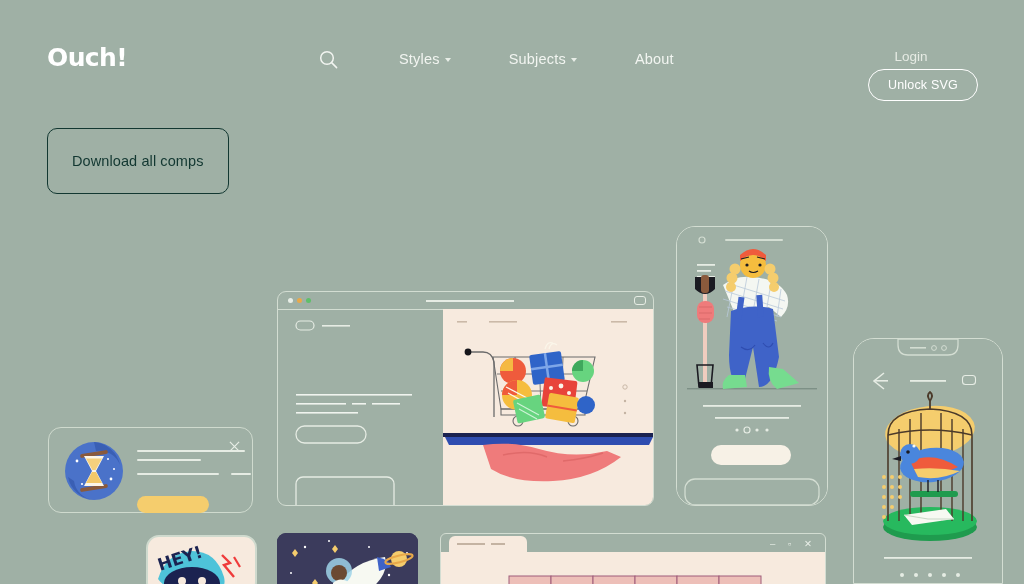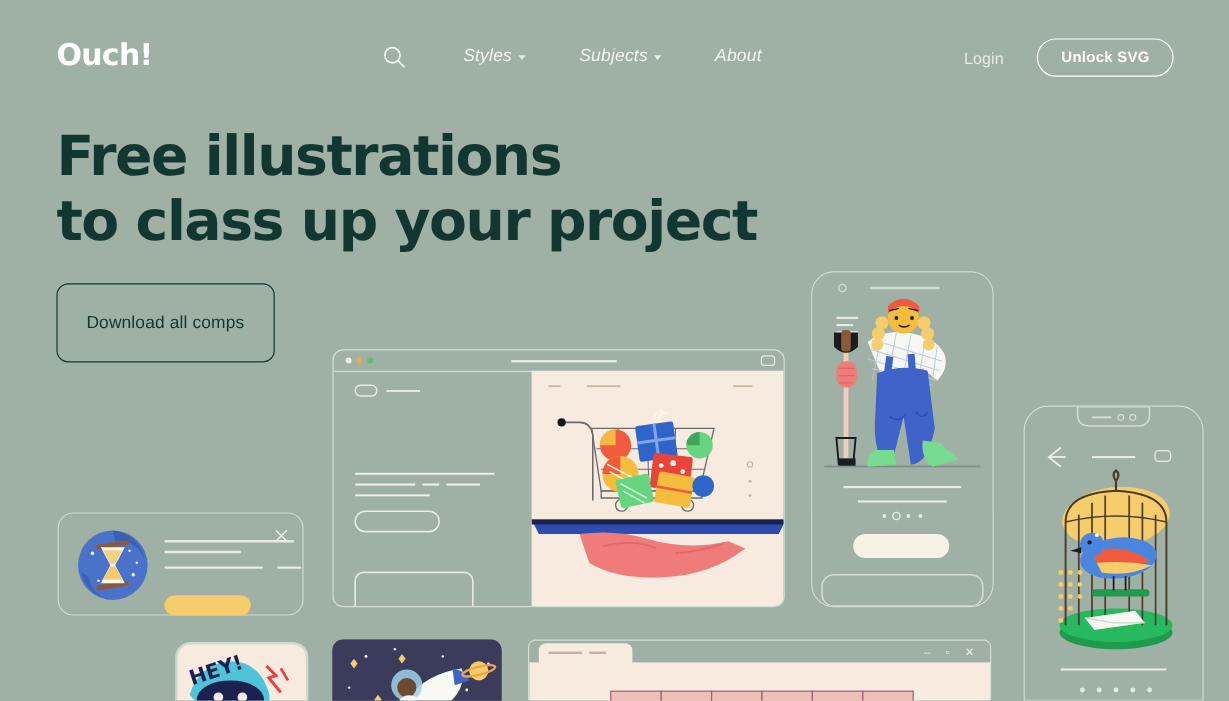--- a/index.html
+++ b/index.html
@@ -7,57 +7,57 @@
   html, body {
     width:1024px; height:584px;
     overflow:hidden;
     background:#9fb0a5;
     font-family:"Liberation Sans", sans-serif;
   }
   .page { position:relative; width:1024px; height:584px; background:#9fb0a5; overflow:hidden; }
 
   
   .header {
-    position:absolute; top:0; left:0; width:1024px; height:92px;
+    position:absolute; top:12px; left:0; width:1024px; height:92px;
     display:flex; align-items:center; z-index:60;
   }
   .logo {
     position:absolute; left:47px; top:33px;
     color:#ffffff; font-size:25px; font-weight:bold;
     letter-spacing:-0.6px; line-height:1;
     font-family:"DejaVu Sans", sans-serif;
   }
   .nav-center {
     position:absolute; left:313px; top:32px;
-    display:flex; align-items:center; gap:4px;font-style:italic;
+    display:flex; align-items:center; gap:17px;
   }
   .search-btn {
     width:30px; height:30px; display:flex; align-items:center; justify-content:center;
     cursor:pointer; margin-right:37px;
   }
   .search-btn svg { display:block; }
   .nav-link {
     color:#f2f5f1; font-size:14.5px; letter-spacing:0.2px;
     display:flex; align-items:center; gap:5px;
     cursor:pointer; margin-right:37px; white-space:nowrap;
     padding:4px 2px;
   }
   .nav-link:last-child { margin-right:4px; }
   .caret { display:inline-block; width:0; height:0;
     border-left:3.5px solid transparent; border-right:3.5px solid transparent;
     border-top:4px solid #e8ede7; margin-top:2px; }
 
-  .nav-right { position:absolute; right:46px; top:32px; display:flex; align-items:center; }
+  .nav-right { position:absolute; right:46px; top:32px; display:flex; align-items:center;flex-direction:column; }
   .login-link {
     color:#e6ebe4; font-size:13.5px; cursor:pointer; margin-right:24px;
     padding:5px 4px;
   }
   .unlock-btn {
     border:1.4px solid #ffffff; border-radius:18px;
-    color:#ffffff; font-size:12.5px; font-weight:bold;
+    color:#ffffff; font-size:12.5px; font-weight:normal;
     padding:8px 19px; background:transparent; cursor:pointer;
     letter-spacing:0.2px; white-space:nowrap;
   }
 
   
   .hero { position:absolute; left:47px; top:104px; z-index:50; }
   .headline {
     color:#123731; font-size:46px; font-weight:bold; line-height:1.17;
     letter-spacing:-1.2px;
     font-family:"DejaVu Sans", sans-serif;
@@ -466,18 +466,16 @@
       </div>
     </div>
 
     <div class="nav-right">
       <div class="login-link">Login</div>
       <button class="unlock-btn">Unlock SVG</button>
     </div>
   </div>
 
   <div class="hero">
-    <h1 class="headline">Free illustrations
-to class up your project</h1>
     <button class="cta-btn">Download all comps</button>
   </div>
 
 </div>
 
 </body></html>

